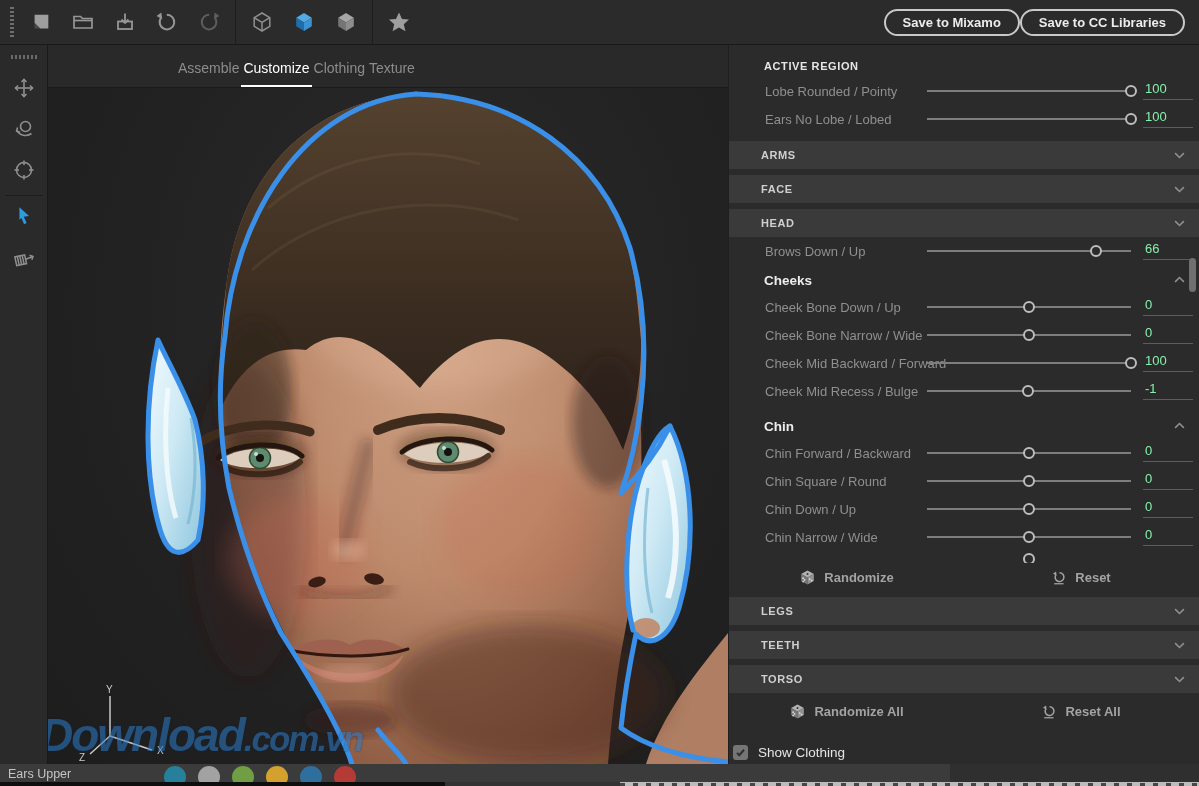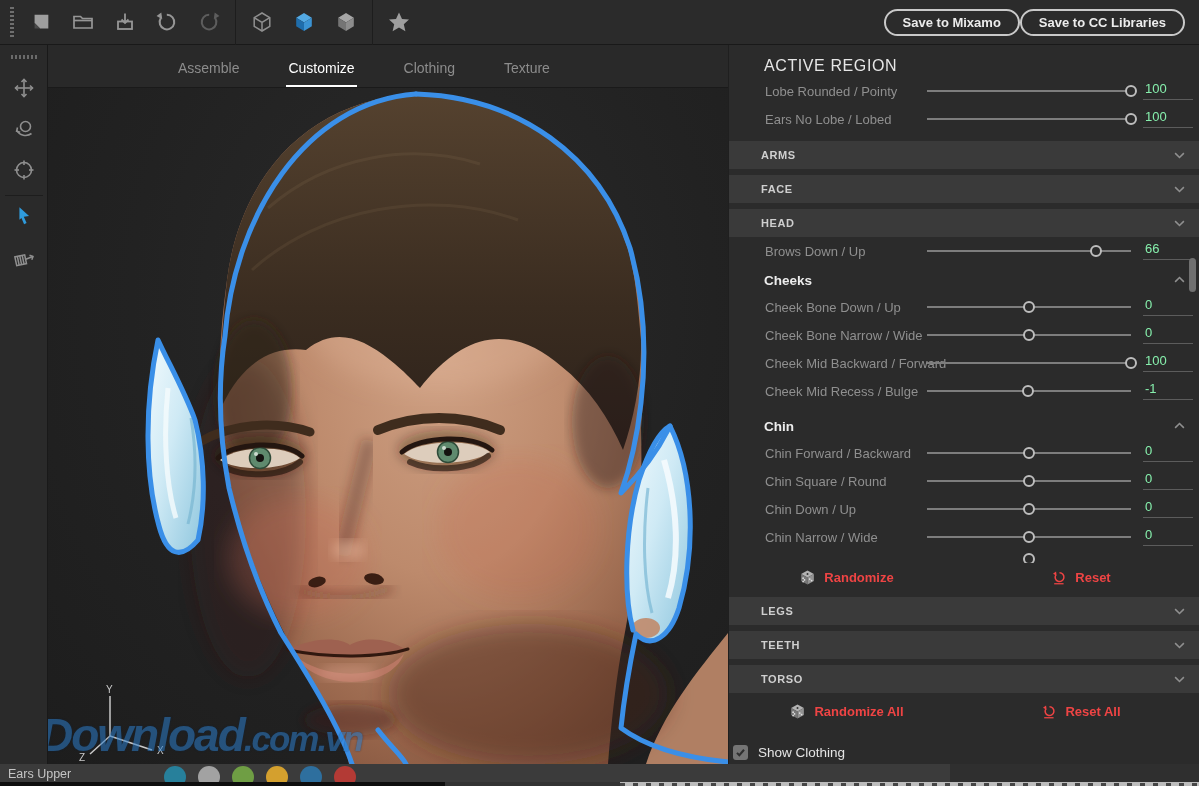--- a/index.html
+++ b/index.html
@@ -21,50 +21,50 @@
   .sidebar{position:absolute;left:0;top:45px;width:48px;height:719px;background:#2a2a2a;border-right:1px solid #191919;display:flex;flex-direction:column;align-items:center;}
   .sb-grip{width:26px;height:4px;margin-top:10px;background:repeating-linear-gradient(90deg,#6a6a6a 0 2px,rgba(0,0,0,0) 2px 4px);}
   .sb-icon{width:26px;height:26px;display:flex;align-items:center;justify-content:center;color:#8f8f8f;margin-top:15px;}
   .sb-icon.first{margin-top:16px;}
   .sb-div{width:38px;height:1px;background:#1d1d1d;margin-top:12px;}
   .sb-icon.sel{margin-top:7px;}
   .sb-icon.cam{margin-top:17px;}
 
   
   .center{position:absolute;left:48px;top:45px;width:680px;height:719px;}
-  .tabbar{height:43px;background:#292929;border-bottom:1px solid #1a1a1a;display:flex;align-items:flex-end;padding-left:128px;gap:45px;}
+  .tabbar{height:43px;background:#292929;border-bottom:1px solid #1a1a1a;display:flex;align-items:flex-end;padding-left:128px;}
   .tab{font-size:14px;color:#8c8c8c;padding:0 2px 9px 2px;border-bottom:2px solid transparent;cursor:pointer;}
   .tab.active{color:#fff;border-bottom-color:#fff;}
   .canvas{position:relative;width:680px;height:676px;background:radial-gradient(ellipse at 55% 32%,#2a2a2a 0%,#222 55%,#1d1d1d 100%);overflow:hidden;}
   .canvas svg.portrait{position:absolute;left:0;top:0;z-index:1;}
   .gizmo{position:absolute;left:28px;top:596px;z-index:2;}
   .gizmo text{font-size:10px;fill:#c9c9c9;}
   .watermark{position:absolute;left:-8px;bottom:2px;z-index:3;font-style:italic;font-weight:bold;color:#2b7cc9;opacity:.55;letter-spacing:-2px;white-space:nowrap;text-shadow:0 0 2px rgba(8,35,70,.9);}
   .wm-main{font-size:46px;}
   .wm-suffix{font-size:35px;}
 
   
   .panel{position:absolute;left:728px;top:45px;width:471px;height:719px;background:#2b2b2b;border-left:1px solid #1f1f1f;}
-  .pgroup-title{height:22px;line-height:22px;padding-left:35px;font-size:16px;font-weight:normal;color:#e6e6e6;letter-spacing:.6px;}
+  .pgroup-title{height:22px;line-height:22px;padding-left:35px;font-size:11px;font-weight:bold;color:#e6e6e6;letter-spacing:.6px;}
   .spacer{width:100%;}
   .pbar{position:relative;height:28px;background:#3a3a3a;display:flex;align-items:center;padding-left:32px;cursor:pointer;}
   .pbar-title{font-size:11px;font-weight:bold;color:#cfcfcf;letter-spacing:.6px;}
   .psub{position:relative;height:26px;display:flex;align-items:center;padding-left:35px;cursor:pointer;}
   .psub-title{font-size:13.5px;font-weight:bold;color:#ececec;}
   .chev{position:absolute;right:12px;top:50%;transform:translateY(-50%);color:#8f8f8f;display:flex;}
   .chev.up{transform:translateY(-50%) rotate(180deg);}
   .srow{position:relative;height:28px;display:flex;align-items:center;}
   .slabel{position:absolute;left:36px;font-size:13px;color:#8f8f8f;}
   .strack{position:absolute;left:198px;top:50%;width:204px;height:2px;margin-top:-1px;background:#7d7d7d;cursor:pointer;}
   .sknob{position:absolute;top:1px;width:12px;height:12px;border:2px solid #bdbdbd;border-radius:50%;background:#2b2b2b;transform:translate(-50%,-50%);cursor:pointer;}
   .sval{position:absolute;left:414px;top:3px;width:50px;font-size:13px;color:#86efac;border-bottom:1px solid #5c5c5c;padding:1px 0 3px 2px;cursor:text;}
   .ppartial{position:relative;height:12px;overflow:hidden;}
   .ppartial .sknob{left:300px;top:8px;}
   .pactions{height:28px;display:flex;align-items:center;}
-  .paction{flex:1;display:flex;align-items:center;justify-content:center;gap:8px;font-size:13px;font-weight:bold;color:#ef4444;cursor:pointer;}
+  .paction{flex:1;display:flex;align-items:center;justify-content:center;gap:8px;font-size:13px;font-weight:bold;color:#a3a3a3;cursor:pointer;}
   .pcheck{height:22px;display:flex;align-items:center;padding-left:4px;gap:10px;cursor:pointer;}
   .cbox{width:15px;height:15px;border-radius:3px;background:#757575;display:flex;align-items:center;justify-content:center;}
   .pcheck-label{font-size:13.5px;color:#e4e4e4;}
   .scroll-thumb{position:absolute;right:3px;top:213px;width:7px;height:34px;border-radius:4px;background:#707070;cursor:pointer;}
 
   
   .statusbar{position:absolute;left:0;top:764px;width:1199px;height:22px;background:#3b3b3b;z-index:5;}
   .statusbar::after{content:"";position:absolute;left:950px;top:0;right:0;bottom:0;background:#2f2f2f;}
   .status-label{position:absolute;left:8px;top:0;line-height:21px;font-size:12.5px;color:#c4c4c4;z-index:2;}
   .swatches{position:absolute;left:164px;top:0;height:22px;display:flex;align-items:center;gap:12px;z-index:2;}

